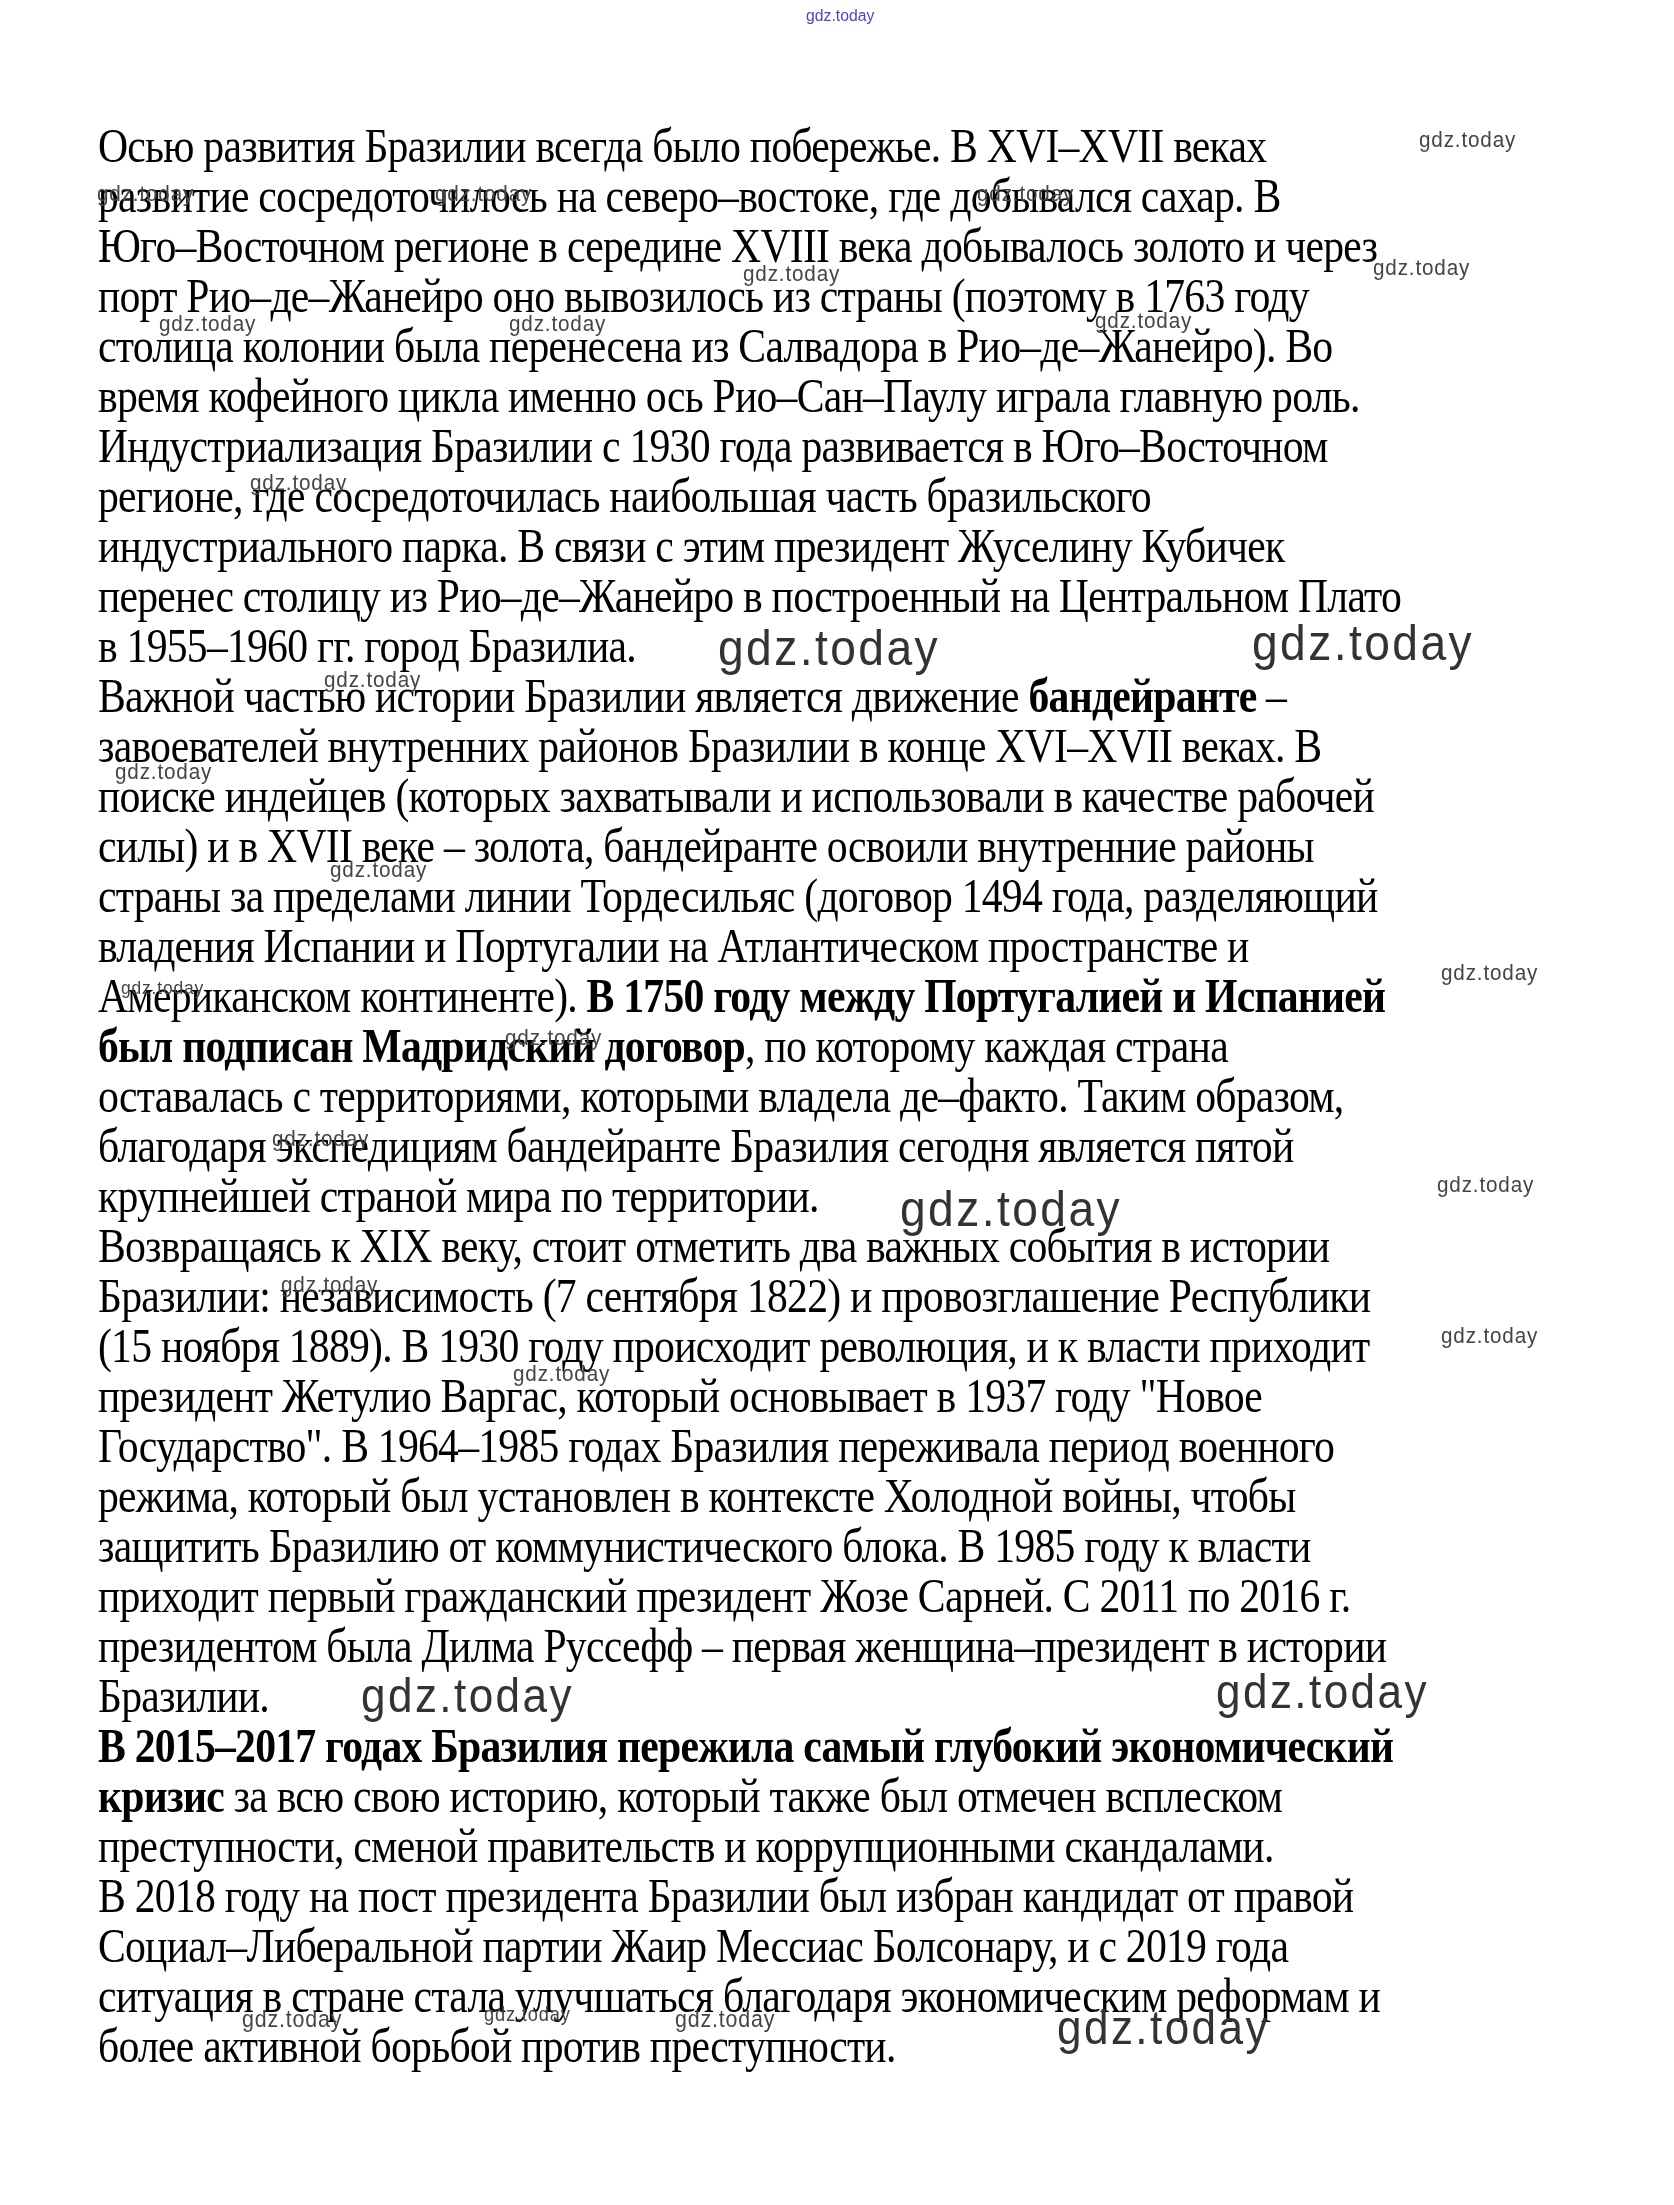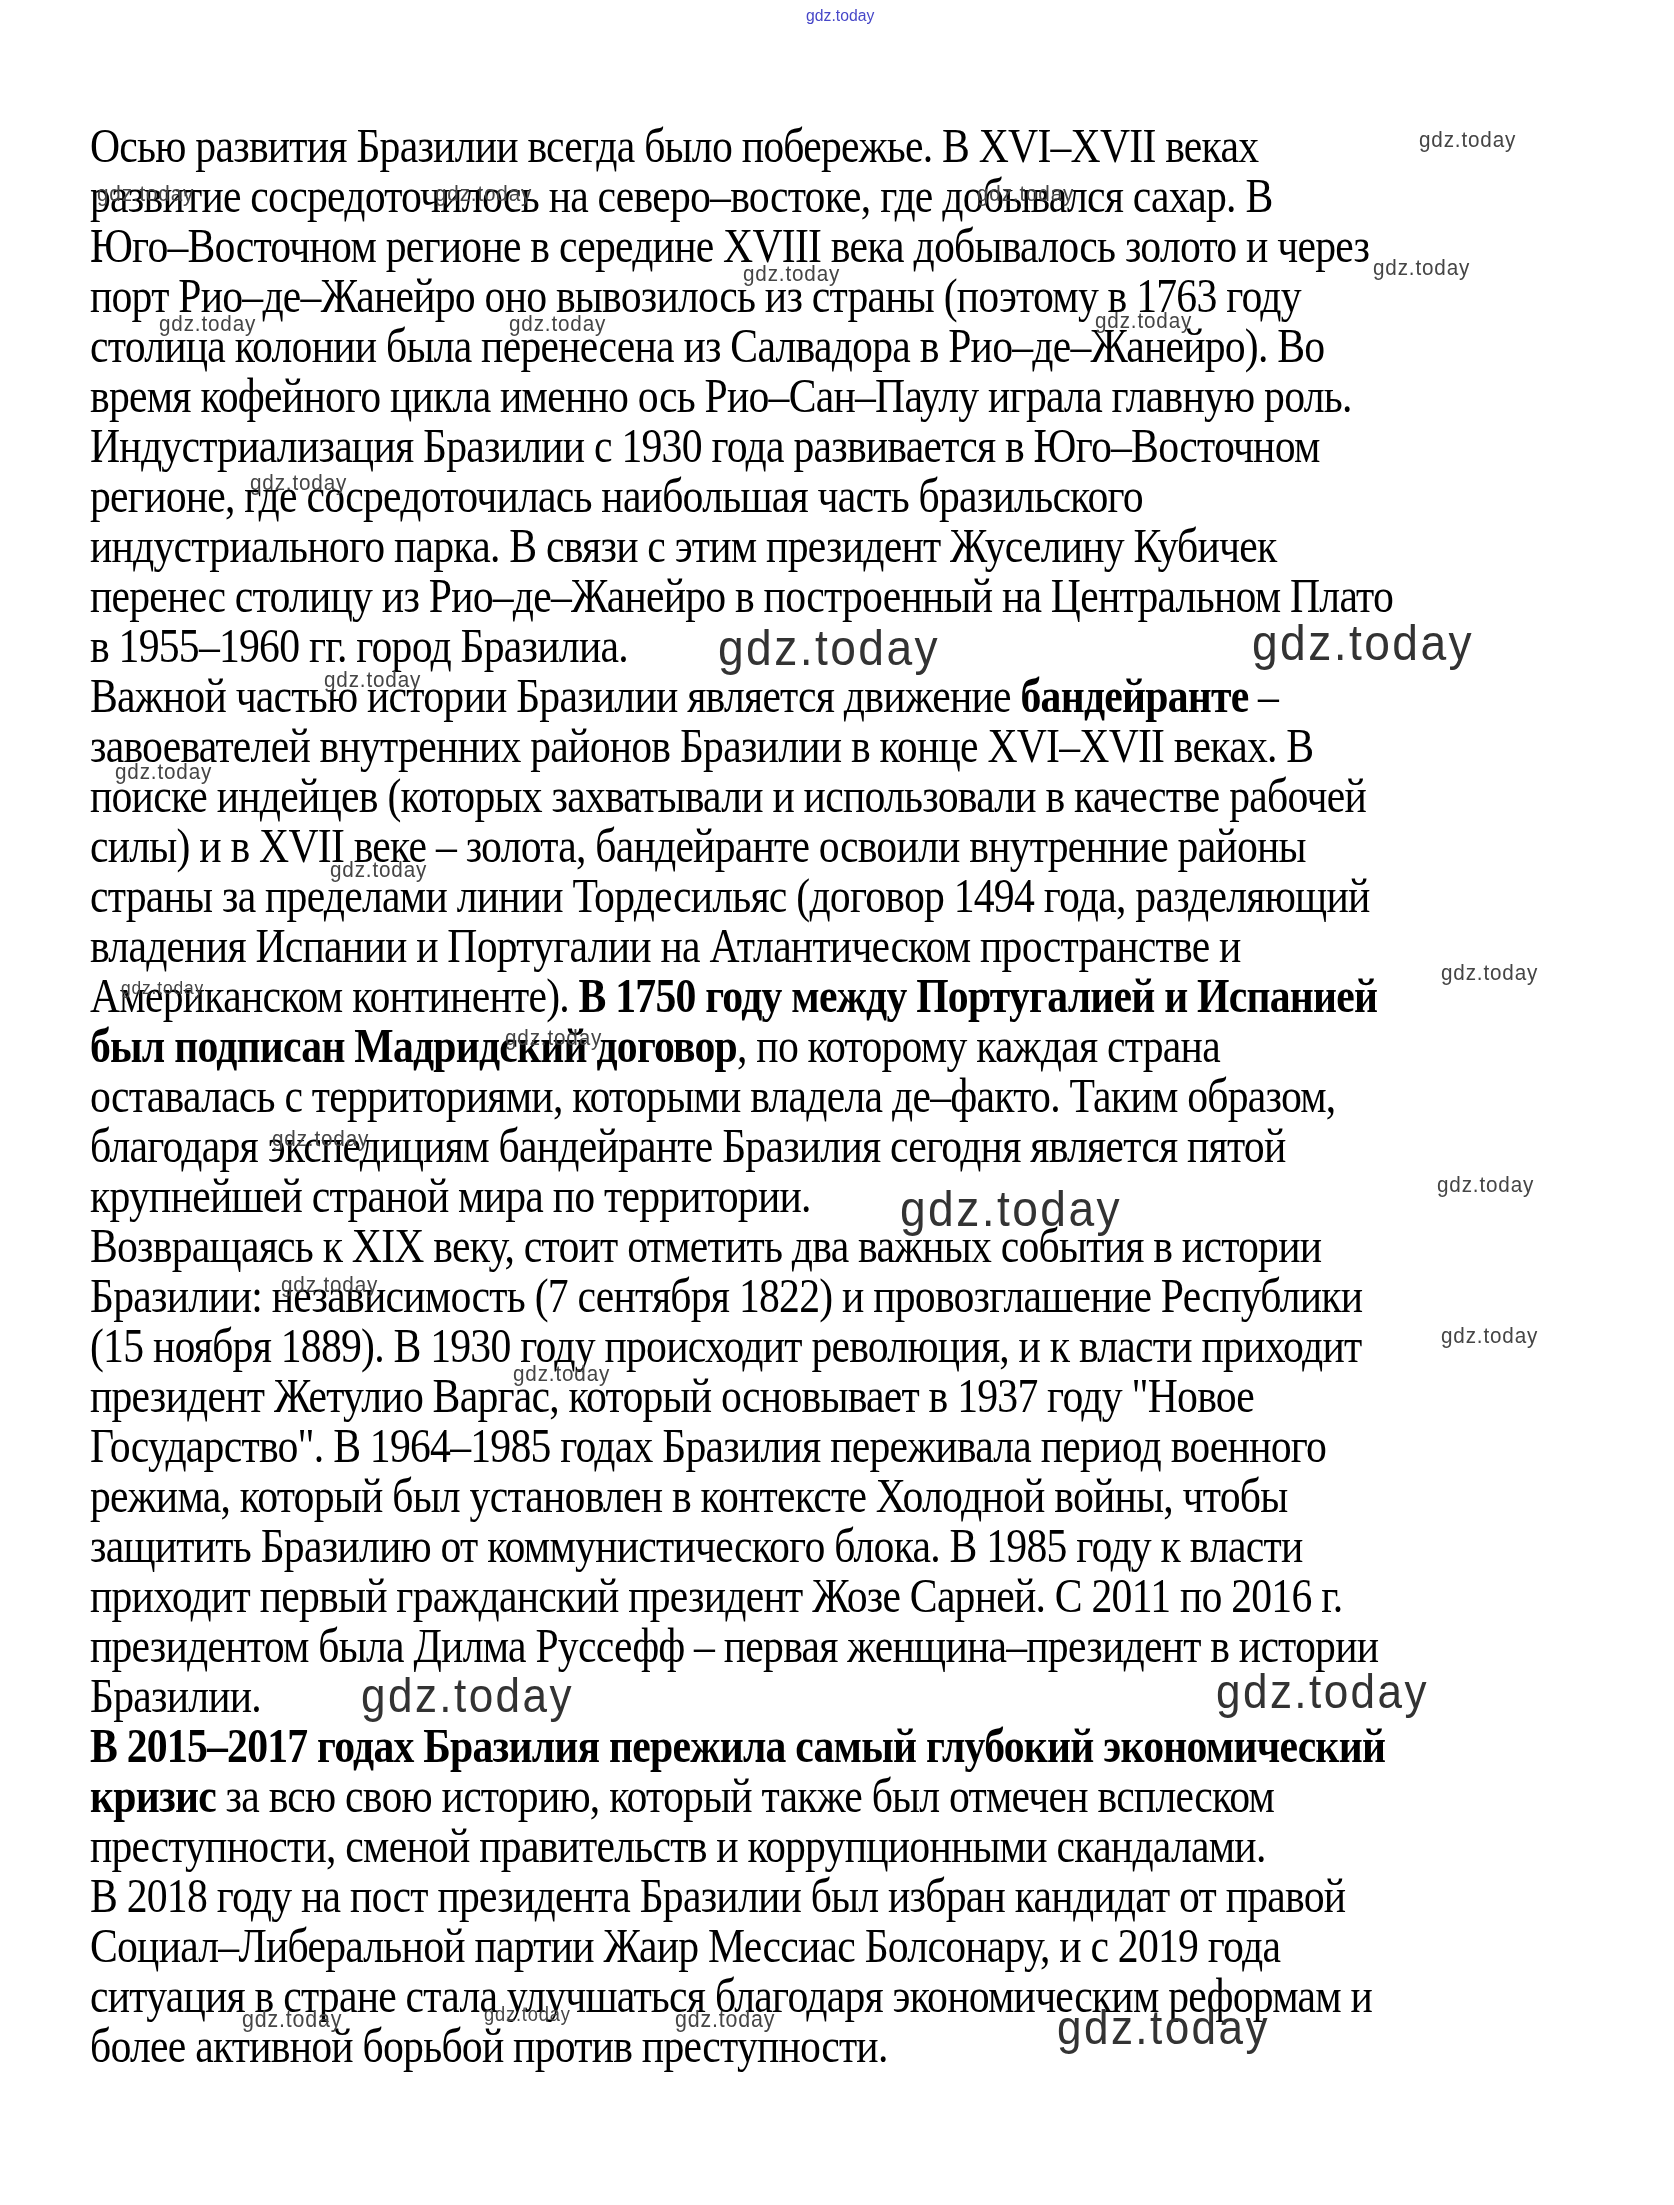--- a/index.html
+++ b/index.html
@@ -14,21 +14,21 @@
     overflow: hidden;
     font-family: "Liberation Serif", serif;
   }
   .page {
     position: absolute;
     inset: 0;
     background: #ffffff;
   }
   #text-lines {
     position: absolute;
-    left: 90px;
+    left: 98px;
     top: 121px;
   }
   .line {
     height: 50px;
     line-height: 50px;
     font-size: 43px;
     letter-spacing: -0.8px;
     color: #000000;
     white-space: nowrap;
     transform: scale(0.97, 1.12);

